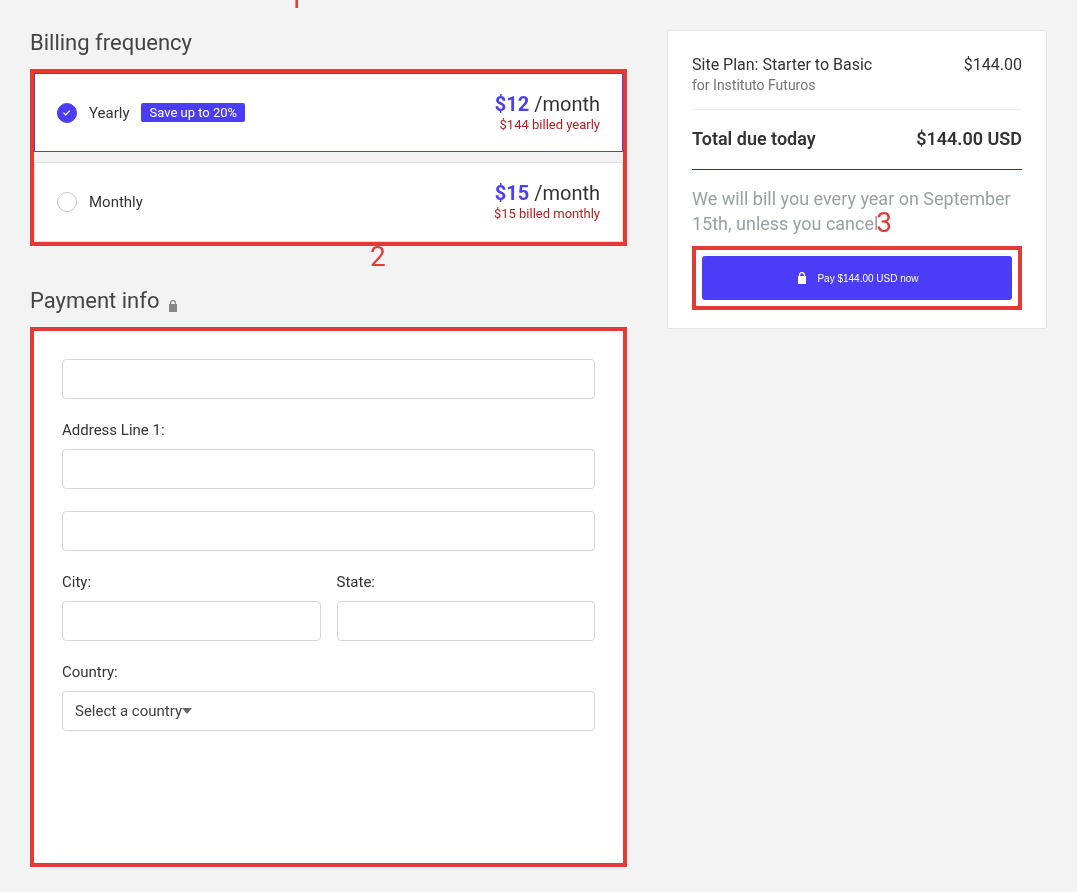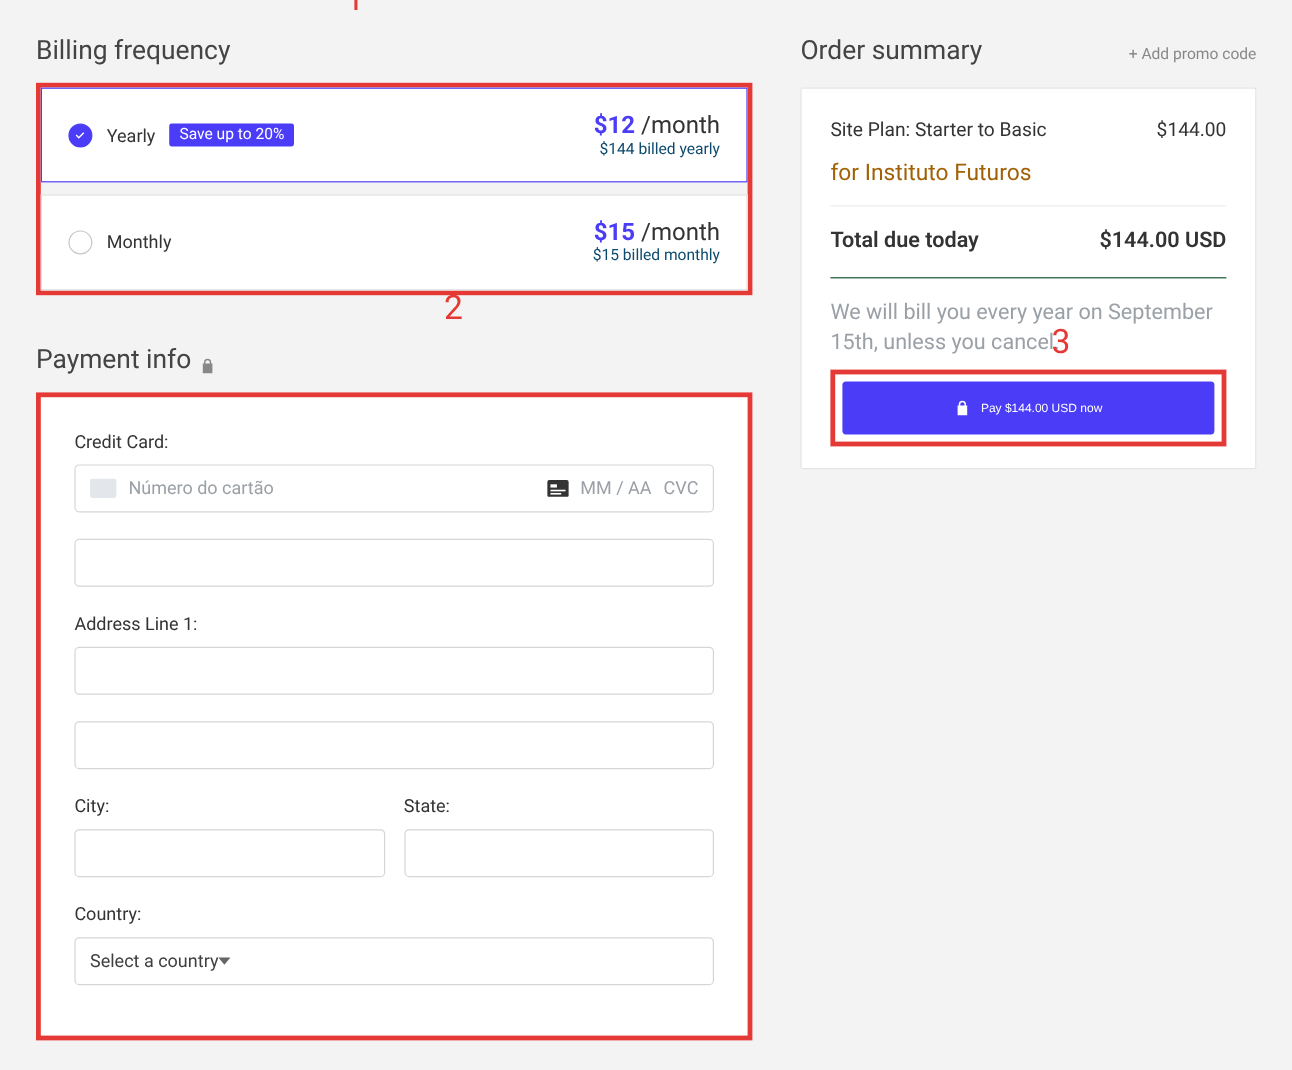--- a/index.html
+++ b/index.html
@@ -77,21 +77,21 @@
     background: #4b3df7;
     color: #fff;
     font-size: 13px;
     padding: 2px 8px;
     border-radius: 2px;
   }
   .opt-right { text-align: right; line-height: 1.25; }
   .price-line { font-size: 20px; }
   .price-amt { color: #4b3df7; font-weight: 700; }
   .price-unit { color: #333; }
-  .price-sub { font-size: 13px; color: #0c4a6e; }
+  .price-sub { font-size: 13px; color: #b91c1c; }
 
   
   .pay-form {
     background: #fff;
     padding: 28px 28px 40px;
     min-height: 540px;
   }
   .form-label {
     font-size: 15px;
     color: #333;
@@ -149,21 +149,21 @@
     padding: 24px 24px 18px;
   }
   .line-item {
     display: flex;
     justify-content: space-between;
     align-items: flex-start;
     padding-bottom: 16px;
     border-bottom: 1px solid #eee;
   }
   .line-item .li-title { font-size: 16px; color: #333; }
-  .line-item .li-sub { font-size: 19px; color: #a16207; margin-top: 15px; }
+  .line-item .li-sub { font-size: 14px; color: #737373; margin-top: 3px; }
   .line-item .li-amt { font-size: 16px; color: #333; }
   .total-row {
     display: flex; justify-content: space-between;
     padding: 18px 0 20px;
     border-bottom: 1px solid #14532d;
     font-size: 18px; font-weight: 600;
   }
   .bill-note {
     padding: 16px 0 4px;
     font-size: 18px;
@@ -246,37 +246,20 @@
       <span class="lock-small">
         <svg viewBox="0 0 12 14">
             <path fill="currentColor" d="M9 5V4a3 3 0 0 0-6 0v1H2v8h8V5H9zM4.2 4a1.8 1.8 0 1 1 3.6 0v1H4.2V4z"></path>
           </svg>
       </span>
       <span class="annot-num num-2">2</span>
     </h2>
 
     <div class="annot pay-form">
 
-      <div class="form-group">
-        <label class="form-label">Credit Card:</label>
-        <div class="cc-field">
-          <span class="cc-icon"></span>
-          <span class="cc-num">Número do cartão</span>
-          <span class="cc-auto">
-            <svg viewBox="0 0 20 16">
-                <rect x="0" y="0" width="20" height="16" rx="2" fill="#333"></rect>
-                <rect x="3" y="4" width="6" height="3" fill="#fff"></rect>
-                <rect x="3" y="9" width="14" height="1.5" fill="#fff"></rect>
-                <rect x="3" y="12" width="10" height="1.5" fill="#fff"></rect>
-              </svg>
-          </span>
-          <span class="cc-mmaa">MM / AA</span>
-          <span class="cc-cvc">CVC</span>
-        </div>
-      </div>
 
       <div class="form-group">
         <input class="field" type="text" style="">
       </div>
 
       <div class="form-group">
         <label class="form-label">Address Line 1:</label>
         <input class="field" type="text" style="">
       </div>
 
@@ -300,26 +283,20 @@
         <div class="select">
           <span>Select a country</span>
           <span class="caret"></span>
         </div>
       </div>
 
     </div>
   </div>
 
   <div class="right-col">
-    <div class="order-head">
-      <h2 class="section-heading" style="margin:0;">
-        <span>Order summary</span>
-      </h2>
-      <span class="add-promo">+ Add promo code</span>
-    </div>
 
     <div class="summary-card">
       <div class="line-item">
         <div>
           <div class="li-title">Site Plan: Starter to Basic</div>
           <div class="li-sub">for Instituto Futuros</div>
         </div>
         <div class="li-amt">$144.00</div>
       </div>
 

